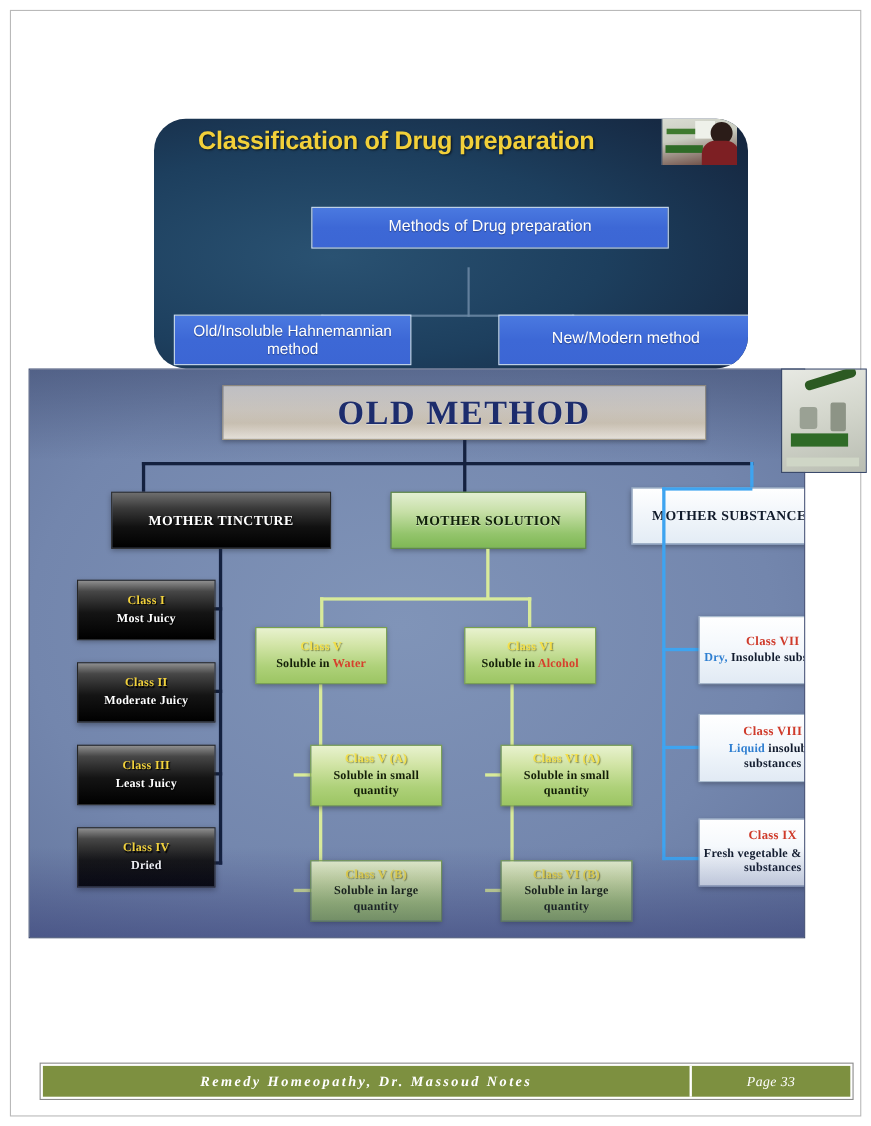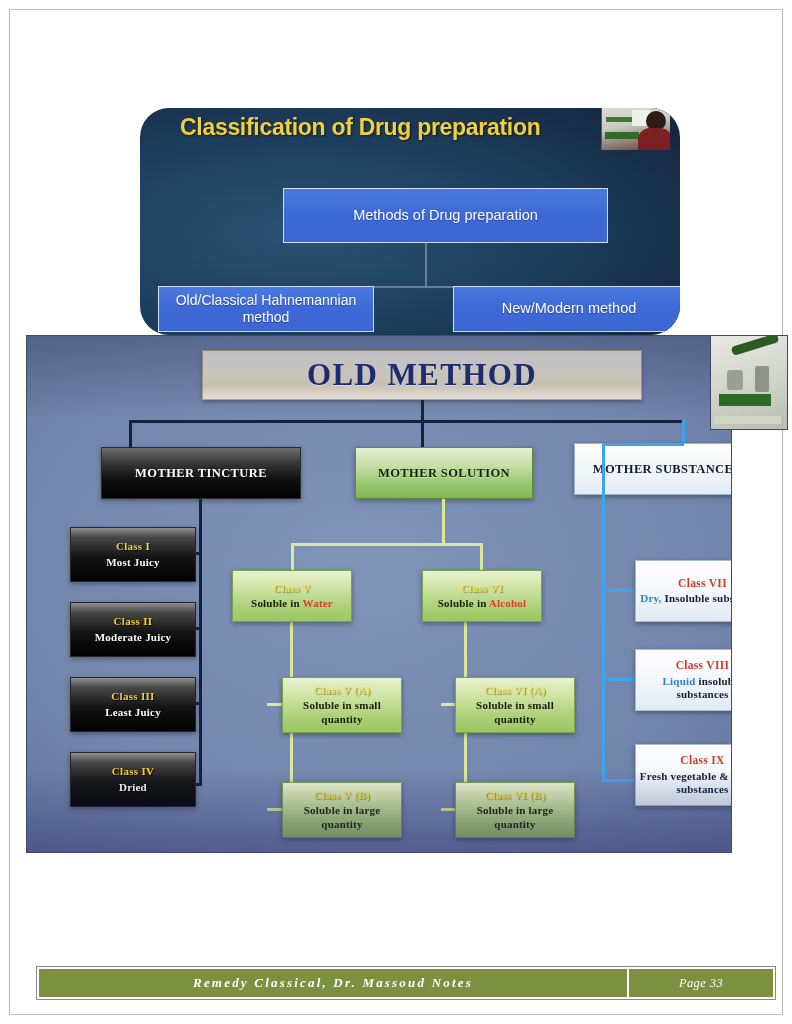--- a/index.html
+++ b/index.html
@@ -29,21 +29,21 @@
     font-family:"Liberation Sans",sans-serif;
   }
   .slide-box{
     position:absolute;box-sizing:border-box;
     background:linear-gradient(180deg,#4a79e0 0%,#3d68d6 50%,#3c66d4 100%);
     border:1px solid #cfe0f6;
     color:#ffffff;display:flex;align-items:center;justify-content:center;
     text-align:center;font-size:14.5px;line-height:1.18;
     text-shadow:0 1px 1px rgba(0,0,0,.35);
   }
-  #box-methods{left:143px;top:80px;width:325px;height:55px;}
+  #box-methods{left:143px;top:80px;width:325px;height:38px;}
   #box-old{left:18px;top:178px;width:216px;height:46px;font-size:14px;}
   #box-new{left:313px;top:178px;width:232px;height:46px;}
   .slide-conn{position:absolute;background:#6d8aa6;opacity:.85;}
   #sc-v1{left:285px;top:135px;width:2px;height:45px;}
   #sc-h1{left:152px;top:178px;width:230px;height:2px;}
   #sc-v2{left:152px;top:178px;width:2px;height:6px;}
   #sc-v3{left:380px;top:178px;width:2px;height:6px;}
 
   #cam-top{
     position:absolute;left:461px;top:0px;width:68px;height:42px;
@@ -234,21 +234,21 @@
   <div id="slide-top">
     <div id="slide-title">Classification of Drug preparation</div>
 
     <div class="slide-box" id="box-methods">Methods of Drug preparation</div>
 
     <div class="slide-conn" id="sc-v1"></div>
     <div class="slide-conn" id="sc-h1"></div>
     <div class="slide-conn" id="sc-v2"></div>
     <div class="slide-conn" id="sc-v3"></div>
 
-    <div class="slide-box" id="box-old">Old/Classical Hahnemannian method</div>
+    <div class="slide-box" id="box-old">Old/Insoluble Hahnemannian method</div>
     <div class="slide-box" id="box-new">New/Modern method</div>
 
     <div id="cam-top">
       <div class="c-pane"></div>
         <div class="c-shelf"></div>
         <div class="c-shelf2"></div>
       <div class="c-head"></div>
         <div class="c-body"></div>
     </div>
   </div>
@@ -349,17 +349,17 @@
 
   <div id="cam-right">
     <div class="r-arm"></div>
       <div class="r-obj"></div>
       <div class="r-obj2"></div>
     <div class="r-bar"></div>
       <div class="r-bot"></div>
   </div>
 
   <div id="footer">
-    <div id="footer-main">Remedy Classical, Dr. Massoud Notes</div>
+    <div id="footer-main">Remedy Homeopathy, Dr. Massoud Notes</div>
     <div id="footer-page">Page 33</div>
   </div>
 
 </div>
 
 </body></html>

